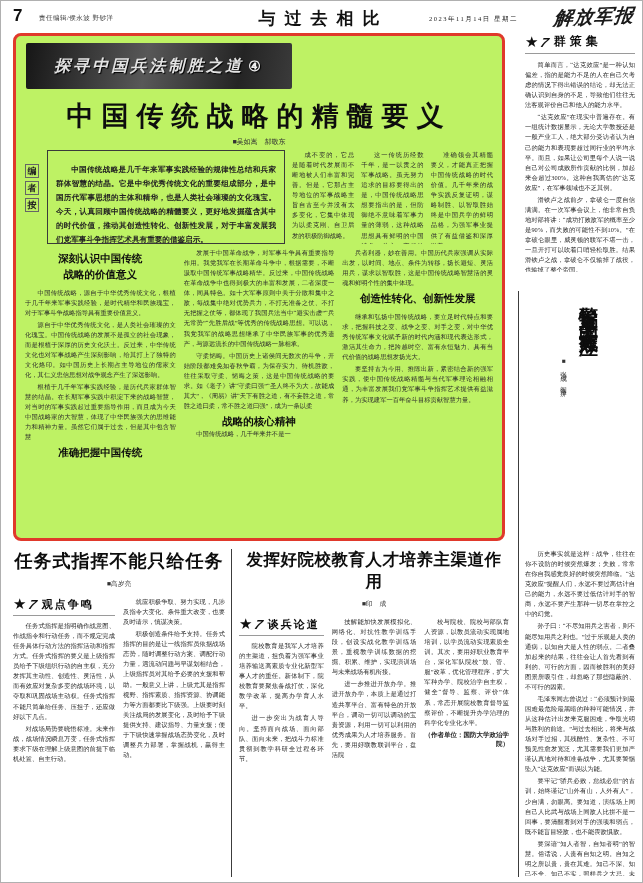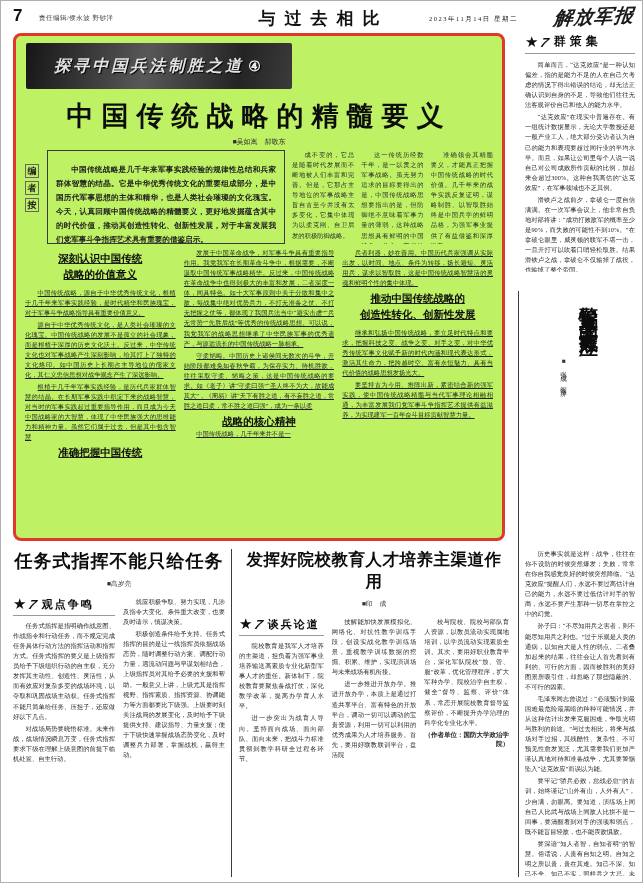--- a/index.html
+++ b/index.html
@@ -26,21 +26,21 @@
            font:bold 27px "Liberation Sans",sans-serif;letter-spacing:8px;color:#0d0d0d;}
   .mainby{position:absolute;left:0;right:0;top:101px;text-align:center;font-size:7px;color:#333;}
   .row1{position:absolute;left:9px;right:9px;top:114px;height:94px;display:flex;gap:7px;}
   .notelbl{width:15px;display:flex;flex-direction:column;gap:3px;padding-top:14px;}
   .notelbl span{width:14px;height:14px;border:1px solid #666;box-sizing:border-box;
                 font:bold 9px/12px "Liberation Sans",sans-serif;text-align:center;color:#222;}
   .notebox{width:238px;border:1.5px solid #3a3a3a;box-sizing:border-box;padding:12px 8px;overflow:hidden;}
   .notebox p{margin:0;font-weight:bold;font-size:7.6px;line-height:1.85;text-align:justify;text-indent:2em;}
   .ncol{flex:1;overflow:hidden;}
   .bodytxt p{margin:0 0 2px;font-size:6.3px;line-height:1.6;text-align:justify;text-indent:2em;color:#2a2a2a;}
-  .row2{position:absolute;left:9px;right:9px;top:212px;bottom:7px;display:flex;gap:8px;text-decoration:underline;}
+  .row2{position:absolute;left:9px;right:9px;top:212px;bottom:7px;display:flex;gap:8px;}
   .bcol{flex:1;overflow:hidden;}
   .subhead{font:bold 10.5px "Liberation Sans",sans-serif;text-align:center;line-height:1.5;
            color:#0d0d0d;margin:3px 0 5px;}
   .tailbold{font:bold 10.5px "Liberation Sans",sans-serif;text-align:center;margin-top:4px;color:#0d0d0d;}
   
   .vline{position:absolute;width:1px;background:#3c3c3c;}
   
   .rail{position:absolute;left:524px;top:32px;width:110px;bottom:6px;}
   .logo{display:flex;align-items:flex-end;gap:3px;border-bottom:1px solid #9a9a9a;padding-bottom:3px;}
   .star-ic{font-size:15px;line-height:1;color:#111;}
@@ -121,21 +121,20 @@
       </div>
       <div class="bcol bodytxt">
         <p>发展于中国革命战争，对军事斗争具有重要指导作用。我党我军在长期革命斗争中，根据需要，不断汲取中国传统军事战略精华。反过来，中国传统战略在革命战争中也得到极大的丰富和发展，二者深度一体，同具特色。如十大军事原则中关于分散和集中之敌，每战集中绝对优势兵力，不打无准备之仗、不打无把握之仗等，都体现了我国兵法当中“避实击虚”“兵无常势”“先胜后战”等优秀的传统战略思想。可以说，我党我军的战略思想继承了中华民族军事的优秀遗产，与源远流长的中国传统战略一脉相承。</p>
         <p>守柔韬晦。中国历史上诸侯间无数次的斗争，开始阶段都难免如春秋争霸，为保存实力、待机胜敌，往往采取守柔、韬晦之策，这是中国传统战略的要求。如《老子》讲“守柔曰强”“圣人终不为大，故能成其大”，《周易》讲“天下有胜之道，有不妄胜之道，常胜之道曰柔，常不胜之道曰强”，成为一条以柔</p>
         <div class="tailbold">战略的核心精神</div>
         <p>中国传统战略，几千年来并不是一</p>
       </div>
       <div class="bcol bodytxt">
         <p>兵者利器，妙在善用。中国历代兵家强调从实际出发，以时间、地点、条件为转移，扬长避短、灵活用兵，谋求以智取胜，这是中国传统战略智慧活的灵魂和鲜明个性的集中体现。</p>
         <div class="subhead">
-          <div>推动中国传统战略的</div>
           <div>创造性转化、创新性发展</div>
         </div>
         <p>继承和弘扬中国传统战略，要立足时代特点和要求，把握科技之变、战争之变、对手之变，对中华优秀传统军事文化赋予新的时代内涵和现代表达形式，激活其生命力，把跨越时空、富有永恒魅力、具有当代价值的战略思想发扬光大。</p>
         <p>要坚持古为今用、推陈出新，紧密结合新的强军实践，使中国传统战略精髓与当代军事理论相融相通，为丰富发展我们党军事斗争指挥艺术提供有益滋养，为实现建军一百年奋斗目标贡献智慧力量。</p>
       </div>
     </div>
   </div>
 
   <div class="vline" style="left:517px;top:290px;height:586px;"></div>
   <div class="vline" style="left:230px;top:548px;height:328px;"></div>

